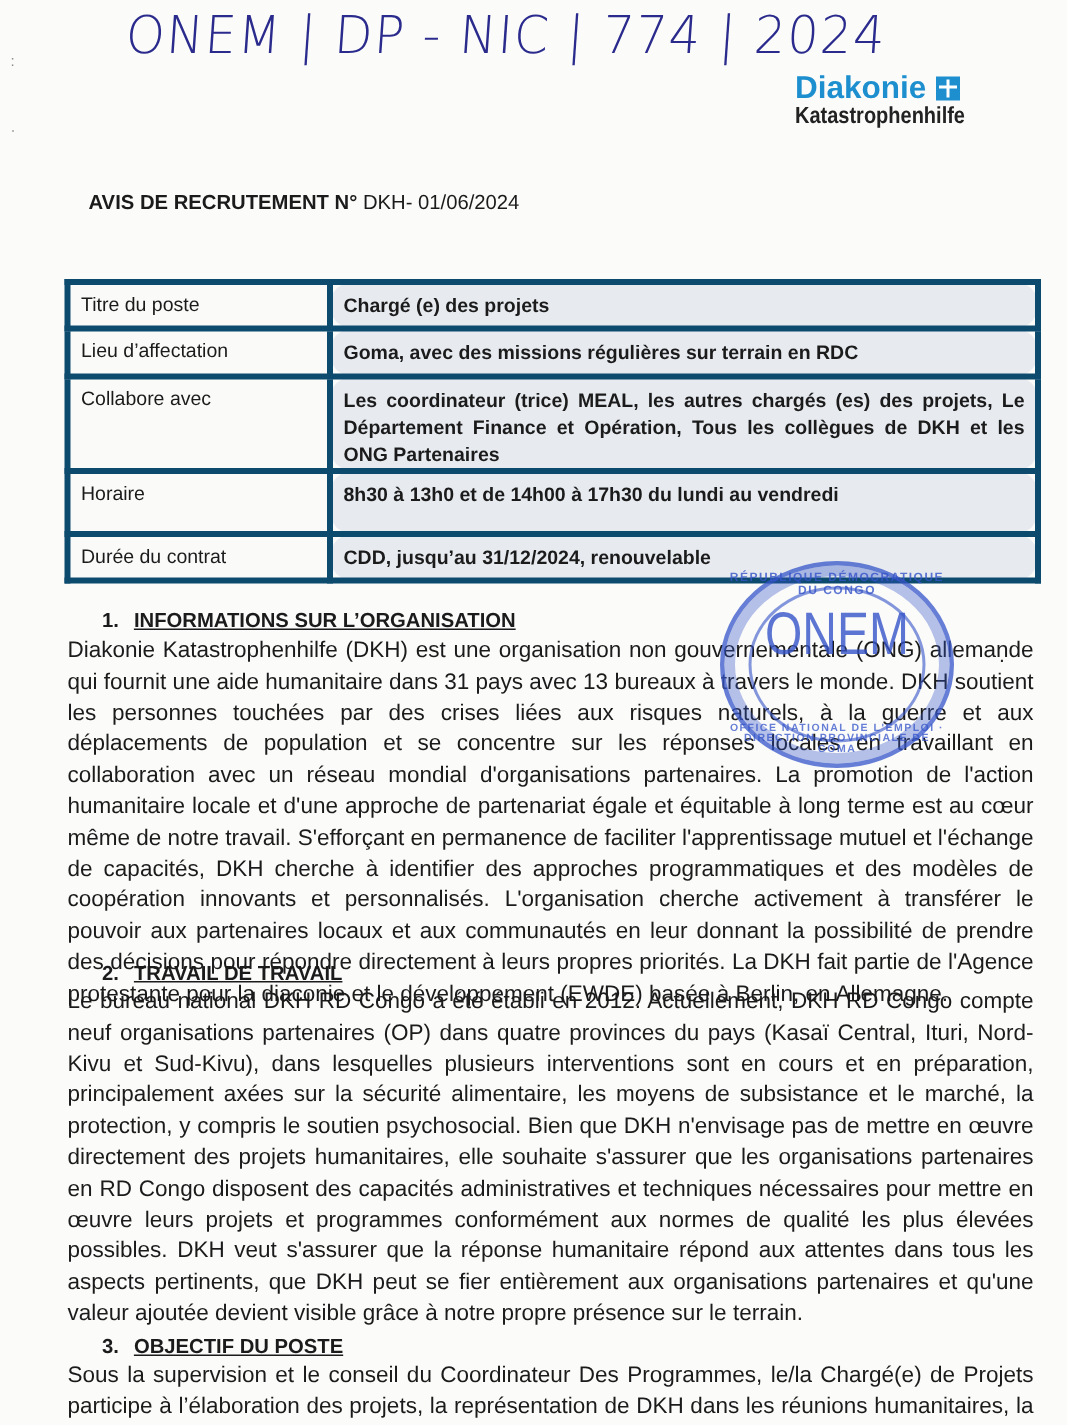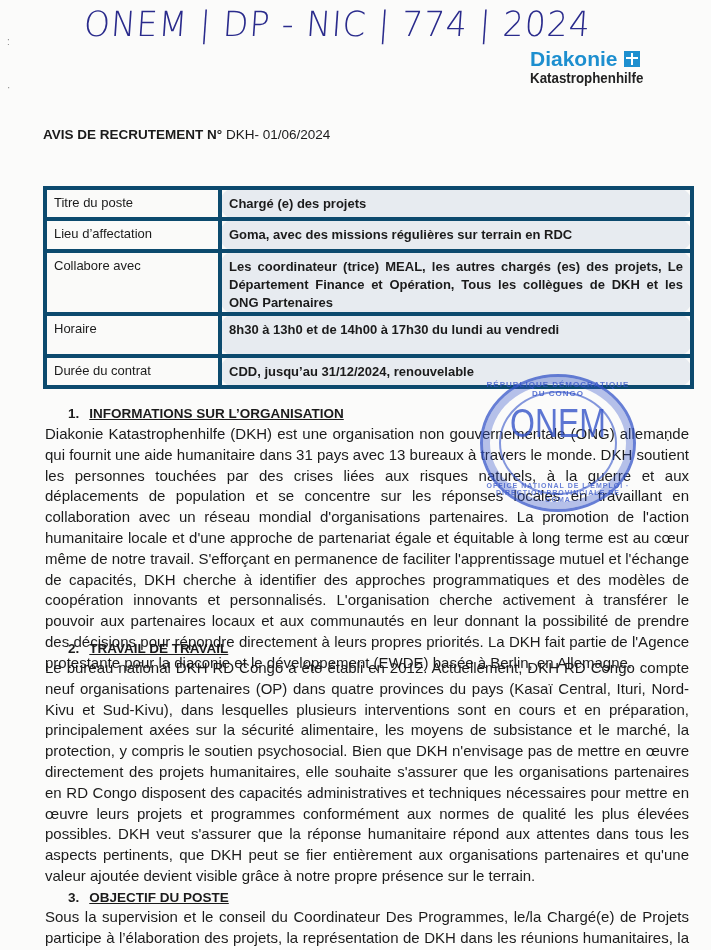--- a/index.html
+++ b/index.html
@@ -34,21 +34,21 @@
     content: ""; position: absolute; left: 2px; top: 6px; width: 12px; height: 2px; background: #fff;
   }
   .logo-sub {
     font-family: "Liberation Sans", sans-serif; font-weight: 700;
     font-size: 15.5px; color: #222; line-height: 18px;
     transform: scaleX(0.86); transform-origin: left;
   }
   .notice-title {
     position: absolute; left: 43px; top: 127px; font-size: 13.5px;
   }
-  .notice-title b { font-weight: 700; }
+  .notice-title b { font-weight: 700; margin-left: 16px; }
   .stray-dot { position: absolute; color: #888; font-size: 10px; }
 
   table.info {
     position: absolute; left: 43px; top: 186px; width: 651px;
     border-collapse: collapse; font-size: 13px;
   }
   table.info td {
     border: 4px solid #0c4a6e; vertical-align: top; padding: 5px 7px 0 7px;
   }
   table.info td.lbl { width: 157px; background: #fafaf9; }

